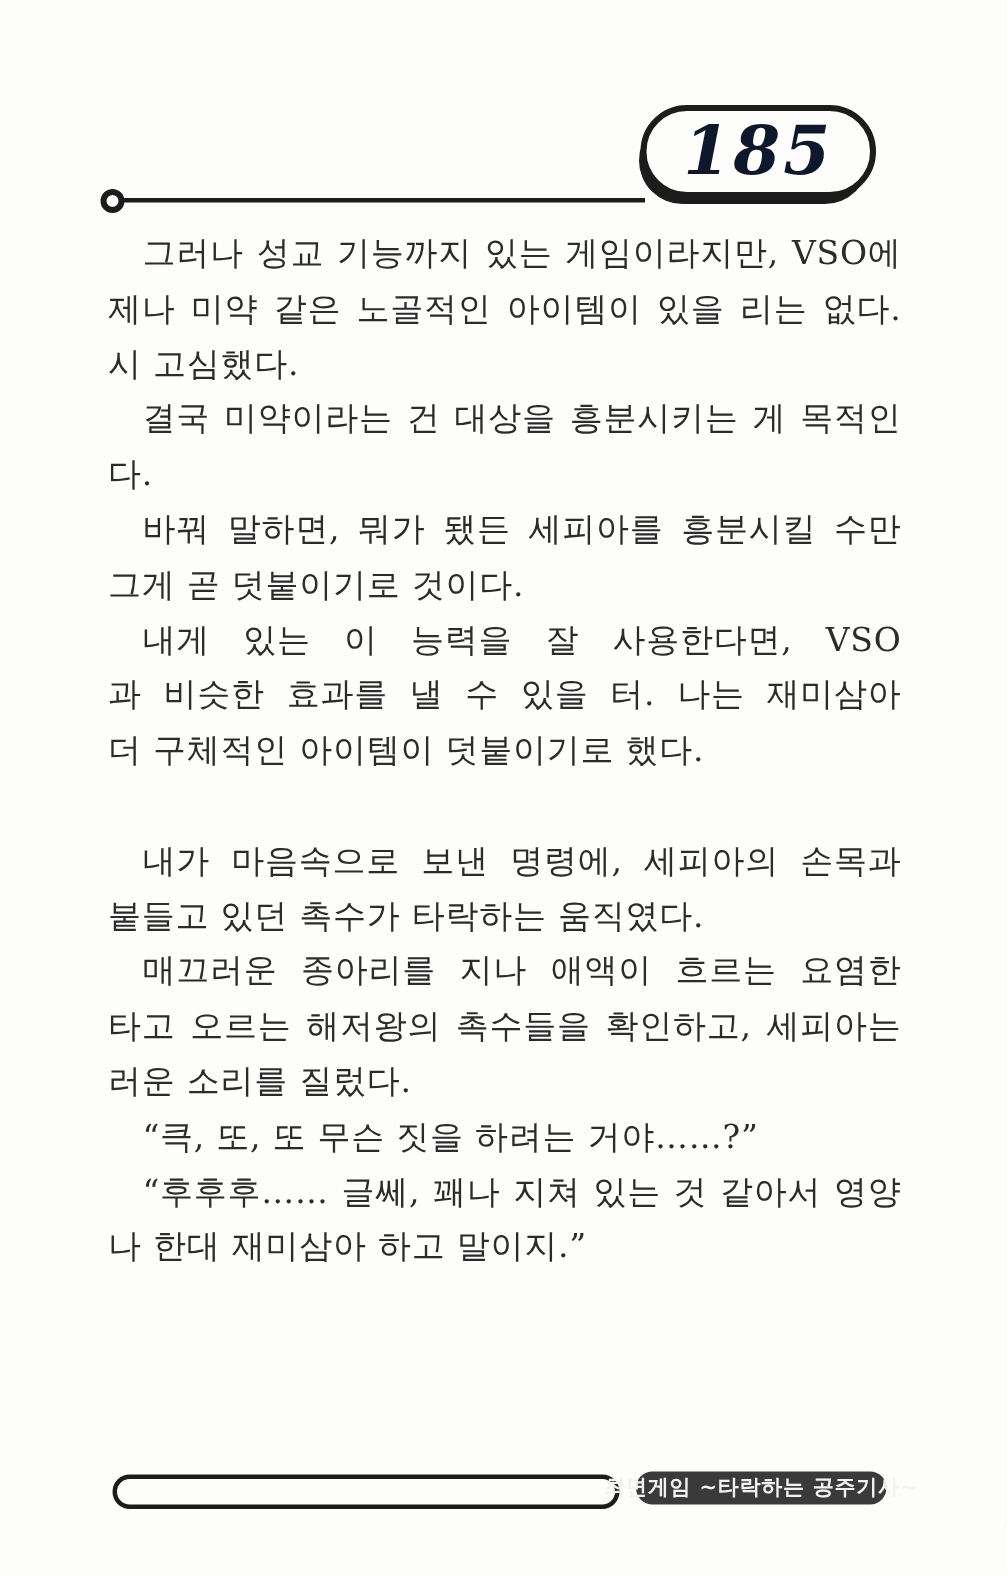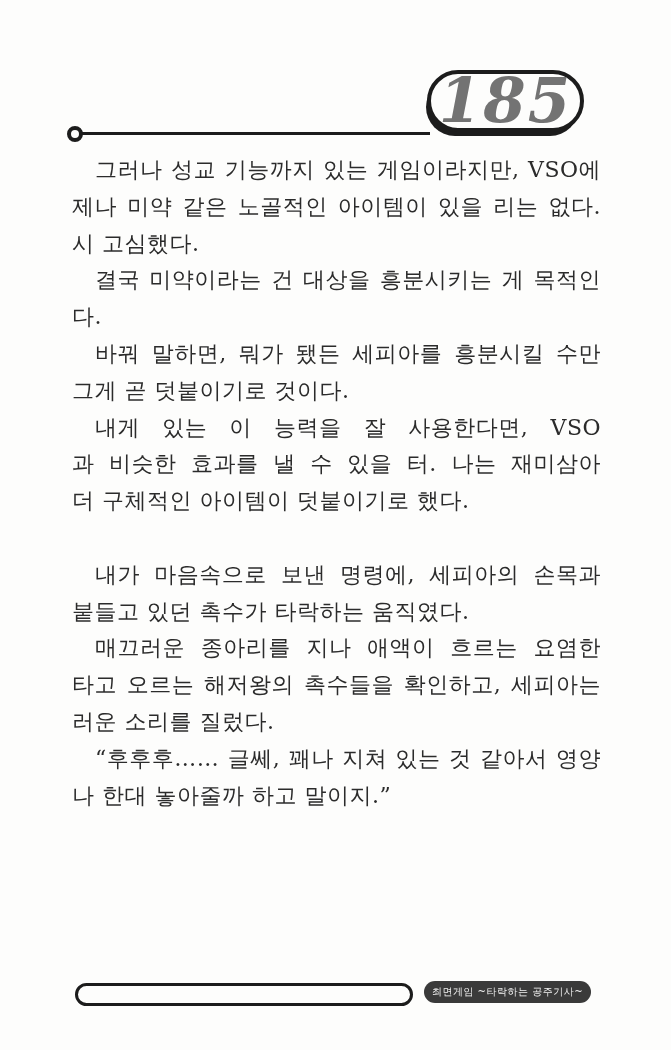--- a/index.html
+++ b/index.html
@@ -39,23 +39,23 @@
     box-shadow: -3px 6px 0 -2px #1c1c1c;
     display: flex;
     align-items: center;
     justify-content: center;
     box-sizing: border-box;
   }
   .page-num {
     font-family: "DejaVu Serif", serif;
     font-style: italic;
     font-weight: bold;
-    font-size: 61px;
+    font-size: 45px;
     letter-spacing: 2px;
-    color: #737373;
+    color: #0f172a;
     transform: translateY(-1px);
   }
 
   
   .text-block {
     position: absolute;
     left: 72px; right: 70px;
     top: 152px;
     font-size: 22px;
     letter-spacing: 0.5px;
@@ -85,22 +85,22 @@
     left: 424px; top: 981px;
     width: 167px; height: 22px;
     background: #3a3a3a;
     border-radius: 11px;
     display: flex;
     align-items: center;
     justify-content: center;
   }
   .footer-title-text {
     color: #f2f2f2;
-    font-size: 10px;
-    font-weight: normal;
+    font-size: 14px;
+    font-weight: bold;
     letter-spacing: 0.5px;
     white-space: nowrap;
     font-family: "DejaVu Sans", sans-serif;
   }
 </style>
 </head>
 <body>
 
 <div class="page">
 
@@ -122,22 +122,23 @@
       <div class="line">그게 곧 덧붙이기로 것이다.</div>
       <div class="line indent fill">내게 있는 이 능력을 잘 사용한다면, VSO 내에서도 미약</div>
       <div class="line fill">과 비슷한 효과를 낼 수 있을 터. 나는 재미삼아 거기에 좀</div>
       <div class="line">더 구체적인 아이템이 덧붙이기로 했다.</div>
       <div class="line blank"></div>
       <div class="line indent fill">내가 마음속으로 보낸 명령에, 세피아의 손목과 발목을</div>
       <div class="line">붙들고 있던 촉수가 타락하는 움직였다.</div>
       <div class="line indent fill">매끄러운 종아리를 지나 애액이 흐르는 요염한 허벅지로</div>
       <div class="line fill">타고 오르는 해저왕의 촉수들을 확인하고, 세피아는 당혹스</div>
       <div class="line">러운 소리를 질렀다.</div>
+      <div class="line indent">“큭, 또, 또 무슨 짓을 하려는 거야……?”</div>
       <div class="line indent fill">“후후후…… 글쎄, 꽤나 지쳐 있는 것 같아서 영양 주사</div>
-      <div class="line">나 한대 놓아줄까 하고 말이지.”</div>
+      <div class="line">나 한대 재미삼아 하고 말이지.”</div>
     </main>
 
   <footer>
     <div class="footer-bar"></div>
     <div class="footer-title-badge">
       <span class="footer-title-text">최면게임 ~타락하는 공주기사~</span>
     </div>
   </footer>
 
 </div>

